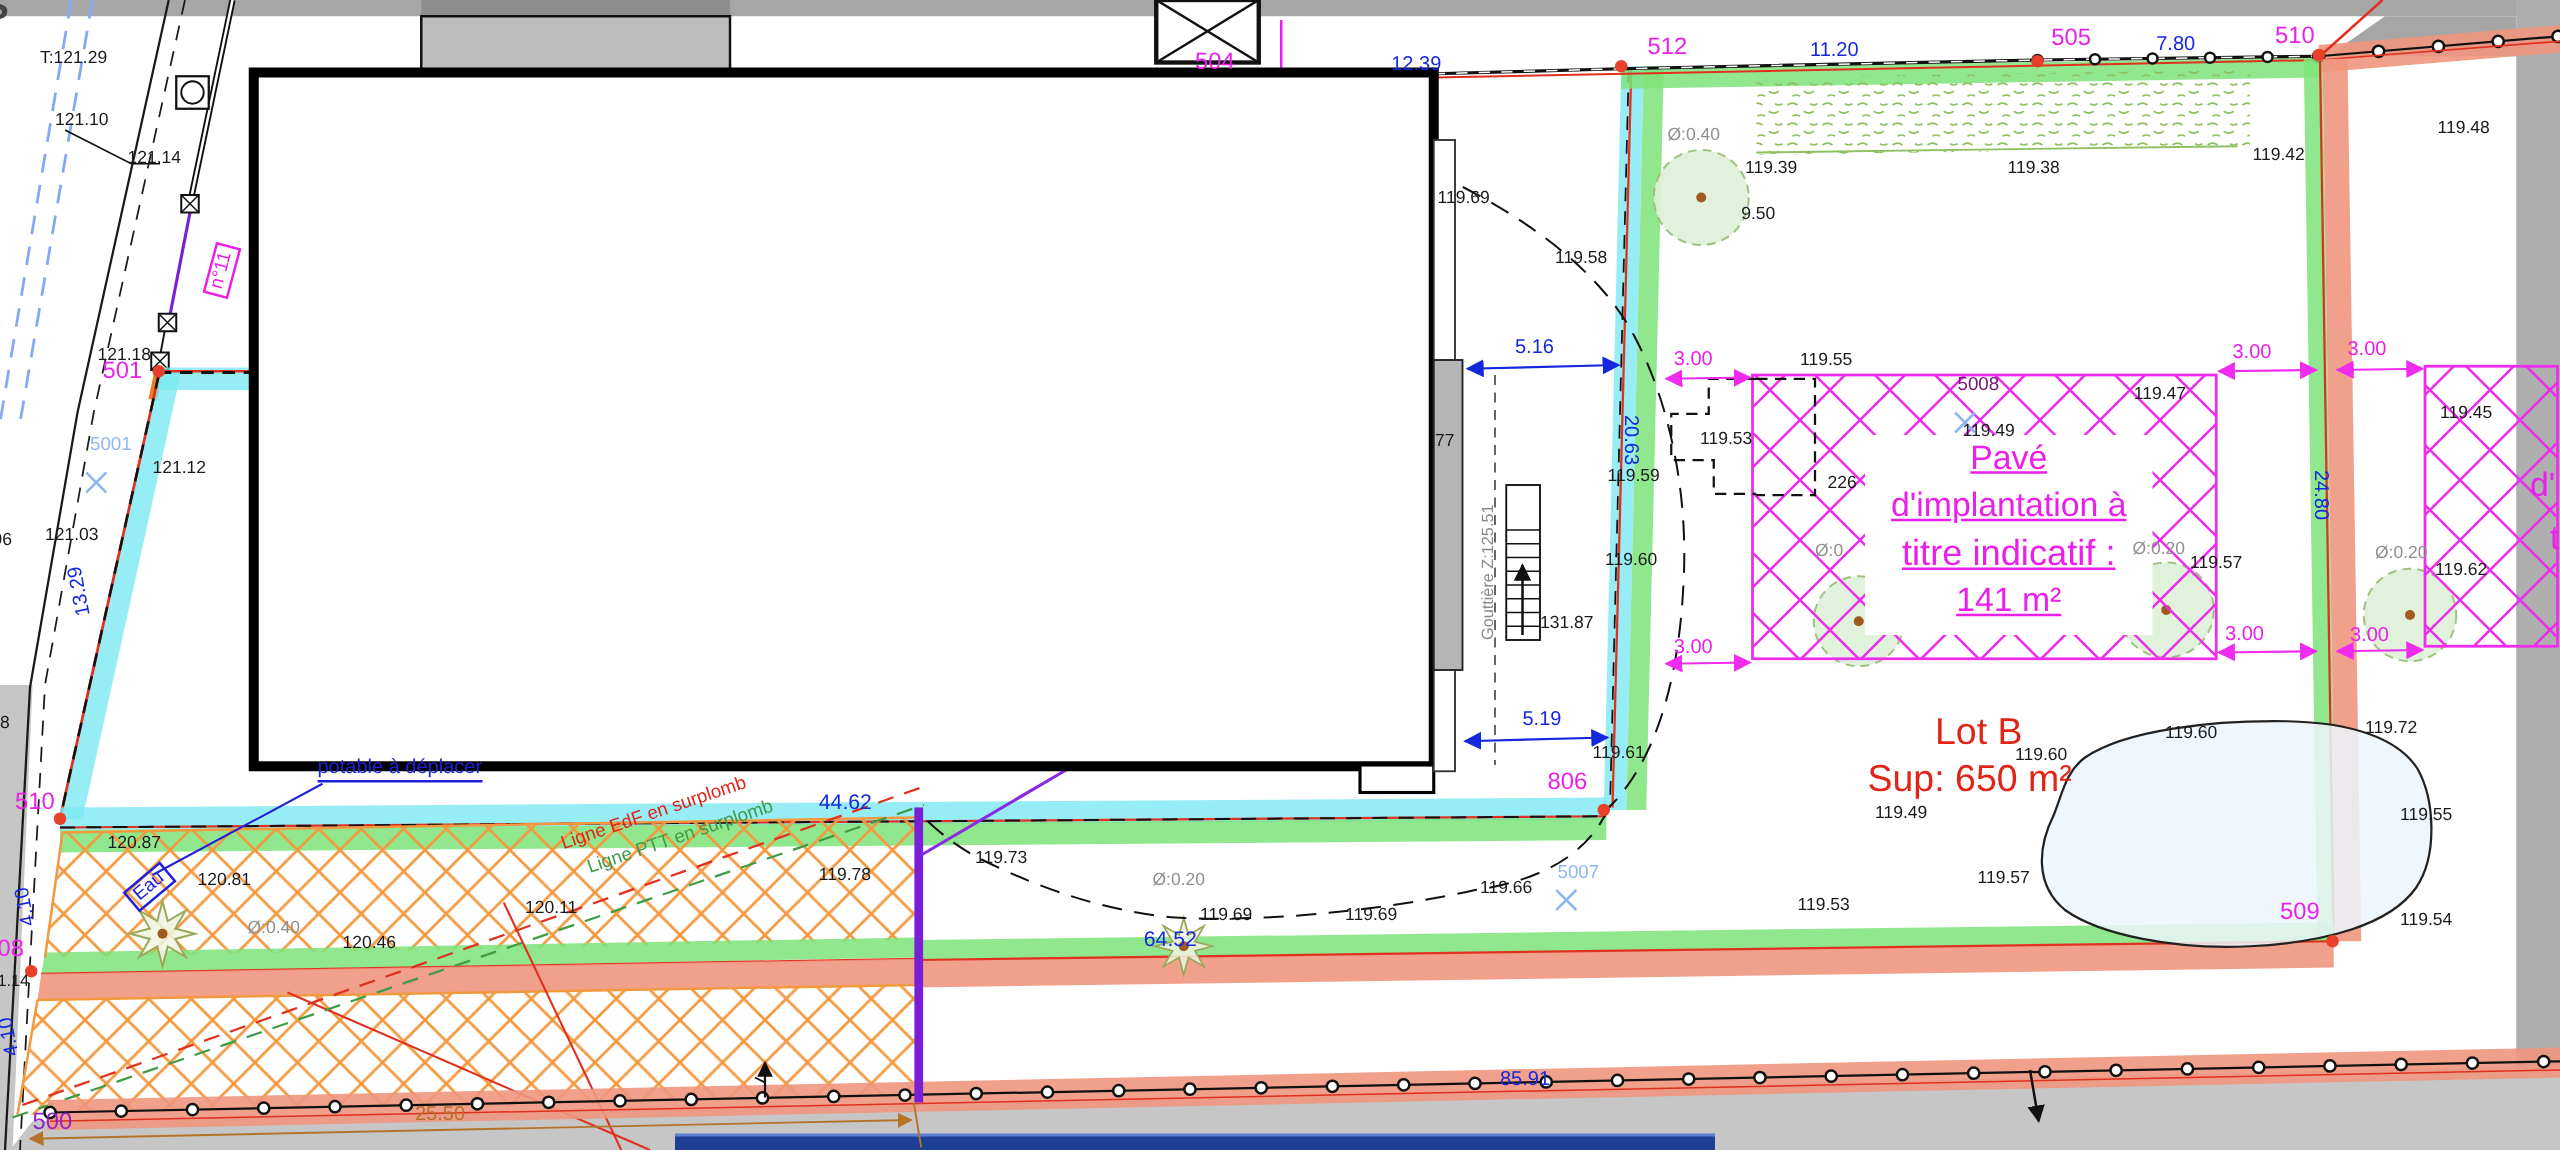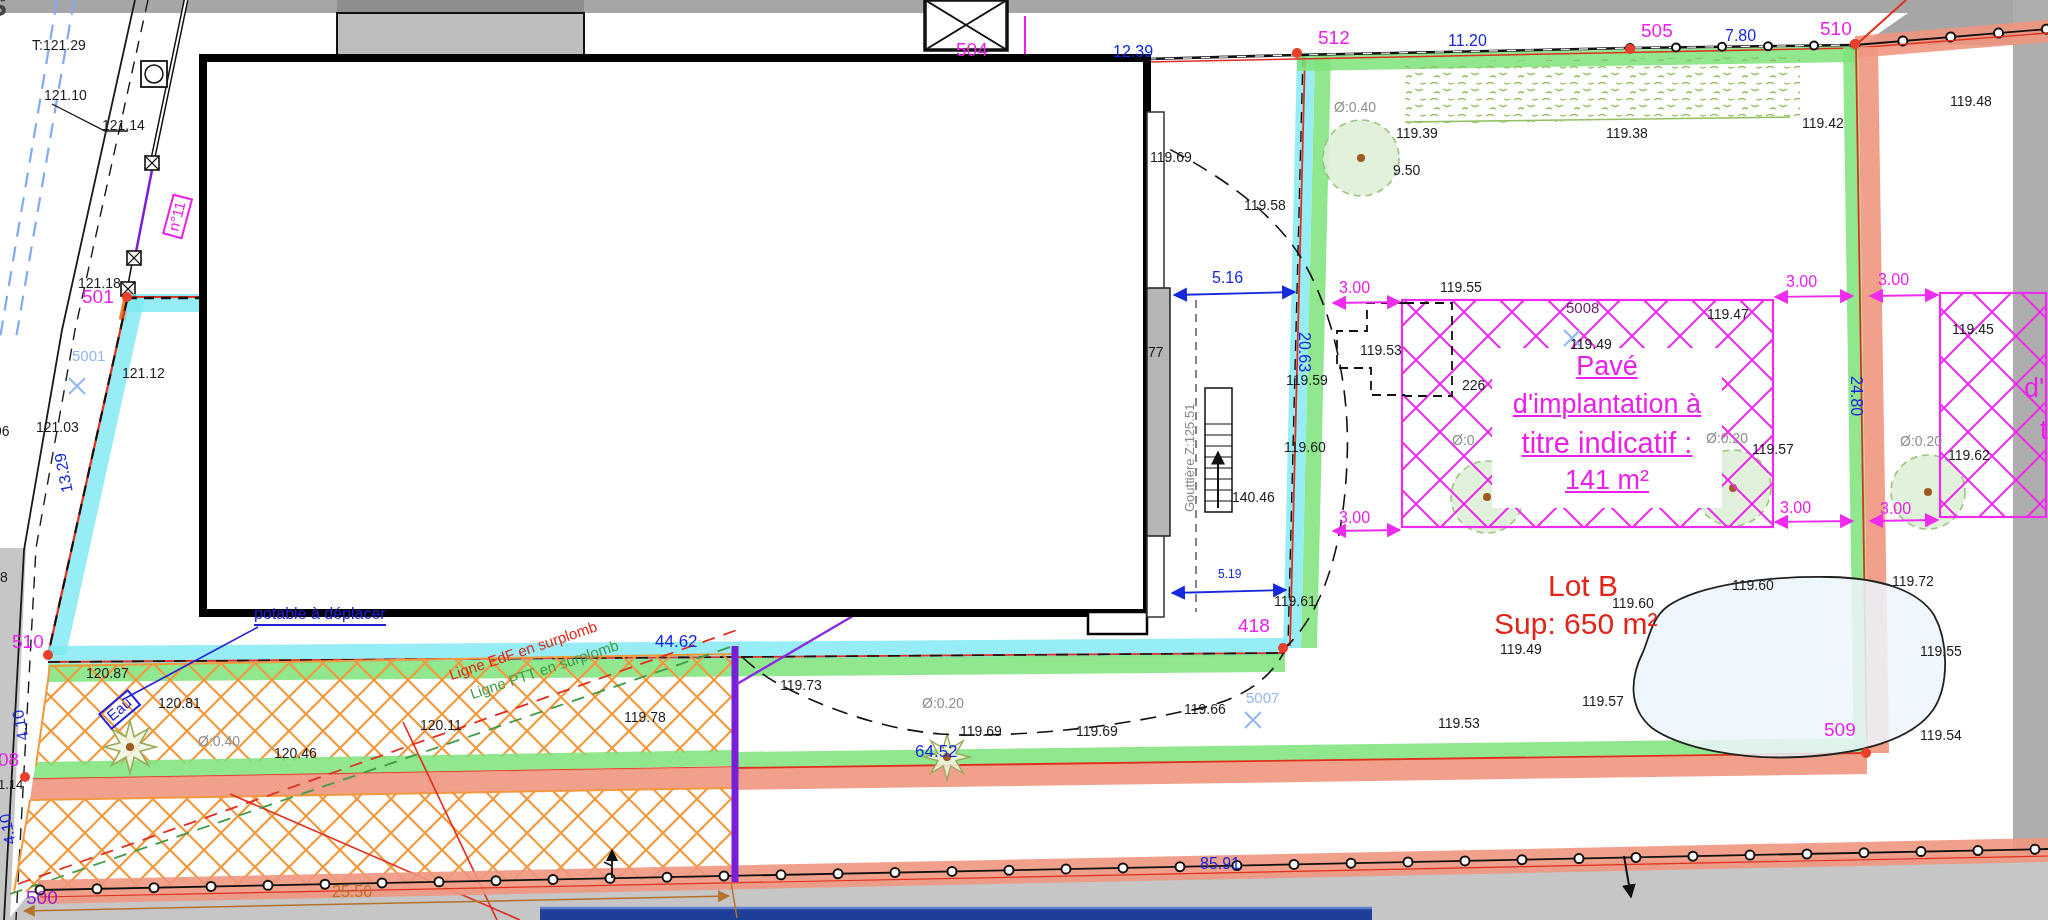--- a/index.html
+++ b/index.html
@@ -257,41 +257,41 @@
       <span class="lbl" style="left: -2px; top: 750px; color: rgb(234, 31, 234); font-size: 19px;">08</span>
       <span class="lbl" style="left: -2px; top: 778px; font-size: 13px;">1.14</span>
       <span class="lbl" style="left: 3px; top: 846px; color: rgb(22, 40, 221); font-size: 16px; transform: rotate(-101deg);">4.10</span>
       <span class="lbl" style="left: 26px; top: 888px; color: rgb(141, 34, 204); font-size: 19px;">500</span>
       <span class="lbl" style="left: 332px; top: 884px; color: rgb(181, 115, 42); font-size: 16px;">25.50</span>
       <span class="lbl u" style="left: 254px; top: 606px; color: rgb(32, 32, 216); font-size: 16px;">potable à déplacer</span>
       <span class="lbl" style="left: 420px; top: 718px;">120.11</span>
       <span class="lbl" style="left: 447px; top: 668px; color: rgb(224, 37, 24); font-size: 15px; transform: rotate(-18.6deg);">Ligne EdF en surplomb</span>
       <span class="lbl" style="left: 468px; top: 687px; color: rgb(63, 155, 69); font-size: 15px; transform: rotate(-18.6deg);">Ligne PTT en surplomb</span>
       <span class="lbl" style="left: 655px; top: 633px; color: rgb(22, 40, 221); font-size: 17px;">44.62</span>
-      <span class="lbl" style="left: 624px; top: 692px; margin-top: 18px;">119.78</span>
+      <span class="lbl" style="left: 655px; top: 692px;">119.78</span>
       <span class="lbl" style="left: 780px; top: 678px;">119.73</span>
       <span class="lbl" style="left: 922px; top: 696px; color: rgb(143, 143, 143);">Ø:0.20</span>
       <span class="lbl" style="left: 960px; top: 724px;">119.69</span>
       <span class="lbl" style="left: 915px; top: 743px; color: rgb(22, 40, 221); font-size: 17px;">64.52</span>
       <span class="lbl" style="left: 1076px; top: 724px;">119.69</span>
       <span class="lbl" style="left: 1200px; top: 856px; color: rgb(22, 40, 221); font-size: 16px;">85.91</span>
       <span class="lbl" style="left: 1184px; top: 702px;">119.66</span>
       <span class="lbl" style="left: 1246px; top: 690px; color: rgb(143, 184, 240); font-size: 15px;">5007</span>
       <span class="lbl" style="left: 1438px; top: 716px;">119.53</span>
       <span class="lbl" style="left: 1500px; top: 642px;">119.49</span>
       <span class="lbl" style="left: 1582px; top: 694px;">119.57</span>
       <span class="lbl" style="left: 1548px; top: 570px; color: rgb(224, 37, 24); font-size: 30px;">Lot B</span>
       <span class="lbl" style="left: 1494px; top: 608px; color: rgb(224, 37, 24); font-size: 30px;">Sup: 650 m²</span>
       <span class="lbl" style="left: 1612px; top: 596px;">119.60</span>
       <span class="lbl" style="left: 1732px; top: 578px;">119.60</span>
       <span class="lbl" style="left: 1892px; top: 554px; margin-top: 20px;">119.72</span>
       <span class="lbl" style="left: 1920px; top: 644px;">119.55</span>
       <span class="lbl" style="left: 1920px; top: 728px;">119.54</span>
       <span class="lbl" style="left: 1824px; top: 720px; color: rgb(234, 31, 234); font-size: 19px;">509</span>
-      <span class="lbl" style="left: 1238px; top: 616px; color: rgb(234, 31, 234); font-size: 19px;">418</span>
+      <span class="lbl" style="left: 1238px; top: 616px; color: rgb(234, 31, 234); font-size: 19px;">806</span>
       <span class="lbl" style="left: 1274px; top: 594px;">119.61</span>
       <span class="lbl" style="left: 956px; top: 40px; color: rgb(234, 31, 234); font-size: 19px;">504</span>
       <span class="lbl" style="left: 1113px; top: 44px; color: rgb(22, 40, 221); font-size: 16px;">12.39</span>
       <span class="lbl" style="left: 1318px; top: 28px; color: rgb(234, 31, 234); font-size: 19px;">512</span>
       <span class="lbl" style="left: 1448px; top: 33px; color: rgb(22, 40, 221); font-size: 16px;">11.20</span>
       <span class="lbl" style="left: 1641px; top: 21px; color: rgb(234, 31, 234); font-size: 19px;">505</span>
       <span class="lbl" style="left: 1725px; top: 28px; color: rgb(22, 40, 221); font-size: 16px;">7.80</span>
       <span class="lbl" style="left: 1820px; top: 19px; color: rgb(234, 31, 234); font-size: 19px;">510</span>
       <span class="lbl" style="left: 1950px; top: 94px;">119.48</span>
       <span class="lbl" style="left: 1334px; top: 100px; color: rgb(143, 143, 143);">Ø:0.40</span>
@@ -309,22 +309,22 @@
       <span class="lbl" style="left: 1786px; top: 274px; color: rgb(234, 31, 234); font-size: 16px;">3.00</span>
       <span class="lbl" style="left: 1878px; top: 272px; color: rgb(234, 31, 234); font-size: 16px;">3.00</span>
       <span class="lbl" style="left: 1570px; top: 337px;">119.49</span>
       <span class="lbl" style="left: 1360px; top: 343px;">119.53</span>
       <span class="lbl" style="left: 1462px; top: 378px;">226</span>
       <span class="lbl" style="left: 1312px; top: 332px; color: rgb(22, 40, 221); font-size: 16px; transform: rotate(90deg);">20.63</span>
       <span class="lbl" style="left: 1286px; top: 373px;">119.59</span>
       <span class="lbl" style="left: 1284px; top: 440px;">119.60</span>
       <span class="lbl" style="left: 1148px; top: 345px;">77</span>
       <span class="lbl" style="left: 1183px; top: 512px; color: rgb(138, 138, 138); font-size: 13px; transform: rotate(-90deg);">Gouttière Z:125.51</span>
-      <span class="lbl" style="left: 1232px; top: 490px;">140.46</span>
-      <span class="lbl" style="left: 1218px; top: 568px; color: rgb(22, 40, 221); font-size: 12px;">5.19</span>
+      <span class="lbl" style="left: 1232px; top: 490px;">131.87</span>
+      <span class="lbl" style="left: 1218px; top: 568px; color: rgb(22, 40, 221); font-size: 16px;">5.19</span>
       <span class="lbl" style="left: 1339px; top: 510px; color: rgb(234, 31, 234); font-size: 16px;">3.00</span>
       <span class="lbl ctr" style="left: 1492px; top: 352px; color: rgb(234, 31, 234); font-size: 27px; width: 230px;">Pavé</span>
       <span class="lbl ctr" style="left: 1492px; top: 390px; color: rgb(234, 31, 234); font-size: 27px; width: 230px;">d'implantation à</span>
       <span class="lbl ctr" style="left: 1492px; top: 428px; color: rgb(234, 31, 234); font-size: 29px; width: 230px;">titre indicatif :</span>
       <span class="lbl ctr" style="left: 1492px; top: 466px; color: rgb(234, 31, 234); font-size: 27px; width: 230px;">141 m²</span>
       <span class="lbl" style="left: 1452px; top: 433px; color: rgb(143, 143, 143);">Ø:0</span>
       <span class="lbl" style="left: 1706px; top: 431px; color: rgb(143, 143, 143);">Ø:0.20</span>
       <span class="lbl" style="left: 1752px; top: 442px;">119.57</span>
       <span class="lbl" style="left: 1780px; top: 500px; color: rgb(234, 31, 234); font-size: 16px;">3.00</span>
       <span class="lbl" style="left: 1880px; top: 501px; color: rgb(234, 31, 234); font-size: 16px;">3.00</span>

